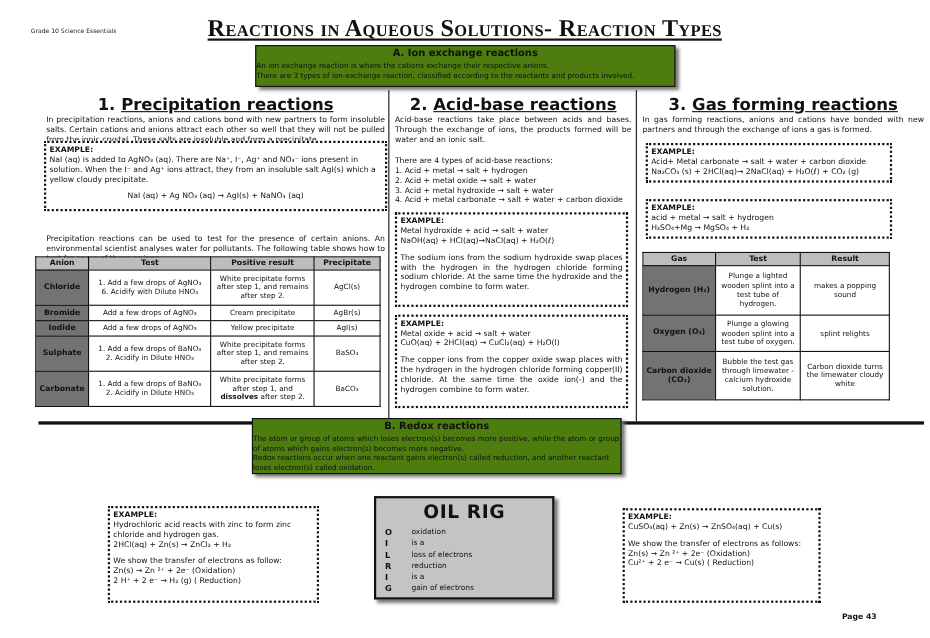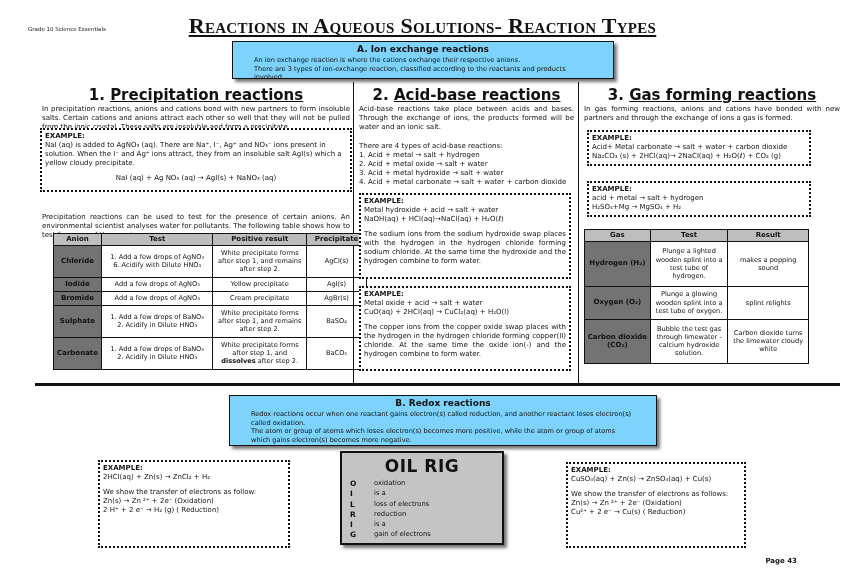--- a/index.html
+++ b/index.html
@@ -1,21 +1,21 @@
 <!DOCTYPE html>
 <html><head>
 <meta charset="utf-8">
 <style>
   * { box-sizing: border-box; margin: 0; padding: 0; }
   html, body { width: 845px; height: 580px; background: #fff; overflow: hidden; }
   body { position: relative; font-family: "DejaVu Sans", sans-serif; color: #111; font-size: 7.2px; line-height: 1.25; }
   .abs { position: absolute; }
   .grade { left: 28px; top: 26px; font-size: 5.5px; color: #222; }
   .main-title { left: 100px; top: 12px; width: 645px; text-align: center; font-family: "Liberation Serif", serif; font-size: 22px; font-weight: bold; text-decoration: underline; font-variant: small-caps; letter-spacing: 0.3px; color: #111; }
-  .graybox { background: #7dd3fc; border: 1.5px solid #111; box-shadow: 3px 3px 3px #777; padding: 2px 21px; }
+  .graybox { background: #4d7c0f; border: 1.5px solid #111; box-shadow: 3px 3px 3px #777; padding: 2px 0; }
   .graybox h2 { font-size: 9px; text-align: center; font-weight: bold; margin-bottom: 1px; }
   .graybox p { font-size: 6.6px; line-height: 1.3; }
   .sec-title { font-size: 15px; font-weight: bold; text-align: center; }
   .sec-title u { text-decoration: underline; }
   .para { font-size: 7px; line-height: 1.3; text-align: justify; }
   .dotbox { border: 2px dotted #111; padding: 2px 3px; background: #fff; }
   .dotbox .ex { font-weight: bold; font-size: 7px; }
   .dotbox p { font-size: 7px; line-height: 1.3; }
   .vline { position: absolute; width: 1px; background: #111; }
   .hthick { position: absolute; height: 3px; background: #111; }
@@ -51,50 +51,50 @@
   </div>
   <p class="para">In precipitation reactions, anions and cations bond with new partners to form insoluble salts. Certain cations and anions attract each other so well that they will not be pulled from the ionic crystal. These salts are insoluble and form a precipitate.</p>
 </div>
 <div class="abs dotbox" style="left:40px; top:128px; width:312px; height:64px;">
   <div class="ex">EXAMPLE:</div>
   <p>NaI (aq) is added to AgNO₃ (aq). There are Na⁺, I⁻, Ag⁺ and NO₃⁻ ions present in solution. When the I⁻ and  Ag⁺ ions attract, they from an insoluble salt AgI(s) which a yellow cloudy precipitate.</p>
   <p style="margin-top:6px;text-align:center;">NaI (aq) + Ag NO₃ (aq) → AgI(s) + NaNO₃ (aq)</p>
 </div>
 <p class="abs para" style="left:42px; top:213px; width:308px;">Precipitation reactions can be used to test for the presence of certain anions. An environmental scientist analyses water for pollutants. The following table shows how to test for some of these anions.</p>
 
-<table class="abs" style="left:53px; top:233px; width:314px;">
+<table class="abs" style="left:32px; top:233px; width:314px;">
   <thead>
     <tr>
       <th style="width:48px;">Anion</th>
       <th style="width:112px;">Test</th>
       <th style="width:94px;">Positive result</th>
       <th style="width:60px;">Precipitate</th>
     </tr>
   </thead>
   <tbody>
     <tr style="height:32px;">
       <td class="hdr">Chloride</td>
       <td>
           <div>1. Add a few drops of AgNO₃</div>
           <div>6. Acidify with Dilute HNO₃</div>
         </td>
       <td>White precipitate forms after step 1, and remains after step 2.</td>
       <td>AgCl(s)</td>
     </tr>
     <tr style="height:14px;">
+      <td class="hdr">Bromide</td>
+      <td>Add a few drops of AgNO₃</td>
+      <td>Cream precipitate</td>
+      <td>AgBr(s)</td>
+    </tr>
+    <tr style="height:14px;">
       <td class="hdr">Iodide</td>
       <td>Add a few drops of AgNO₃</td>
       <td>Yellow precipitate</td>
       <td>AgI(s)</td>
-    </tr>
-    <tr style="height:14px;">
-      <td class="hdr">Bromide</td>
-      <td>Add a few drops of AgNO₃</td>
-      <td>Cream precipitate</td>
-      <td>AgBr(s)</td>
     </tr>
     <tr style="height:32px;">
       <td class="hdr">Sulphate</td>
       <td>
           <div>1. Add a few drops of BaNO₃</div>
           <div>2. Acidify in Dilute HNO₃</div>
         </td>
       <td>White precipitate forms after step 1, and remains after step 2.</td>
       <td>BaSO₄</td>
     </tr>
@@ -171,28 +171,29 @@
       <td>splint relights</td>
     </tr>
     <tr style="height:44px;">
       <td class="hdr">Carbon dioxide (CO₂)</td>
       <td>Bubble the test gas through limewater - calcium hydroxide solution.</td>
       <td>Carbon dioxide turns the limewater cloudy white</td>
     </tr>
   </tbody>
 </table>
 
-<div class="abs graybox" style="left:229px; top:395px; width:428px; height:51px;">
+<div class="abs graybox" style="left:229px; top:380px; width:336px; height:51px;">
   <h2>B. Redox reactions</h2>
+  <p>The atom or group of atoms which loses electron(s) becomes more positive, while the atom or group of atoms which gains electron(s) becomes more negative.</p>
   <p>Redox reactions occur when one reactant gains electron(s) called reduction, and another reactant loses electron(s) called oxidation.</p>
-  <p>The atom or group of atoms which loses electron(s) becomes more positive, while the atom or group of atoms which gains electron(s) becomes more negative.</p>
 </div>
 
 <div class="abs dotbox" style="left:98px; top:460px; width:192px; height:88px;">
   <div class="ex">EXAMPLE:</div>
+  <p>Hydrochloric acid reacts with zinc to form zinc chloride and hydrogen gas.</p>
   <p>2HCl(aq) + Zn(s) → ZnCl₂ + H₂</p>
   <p style="margin-top:6px;">We show the transfer of electrons as follow:</p>
   <p>Zn(s) → Zn ²⁺ + 2e⁻  (Oxidation)</p>
   <p>2 H⁺ + 2 e⁻ → H₂ (g) ( Reduction)</p>
 </div>
 
 <div class="abs oil" style="left:340px; top:451px; width:164px; height:94px;">
   <h3>OIL RIG</h3>
   <div class="row">
       <span class="l">O</span>

